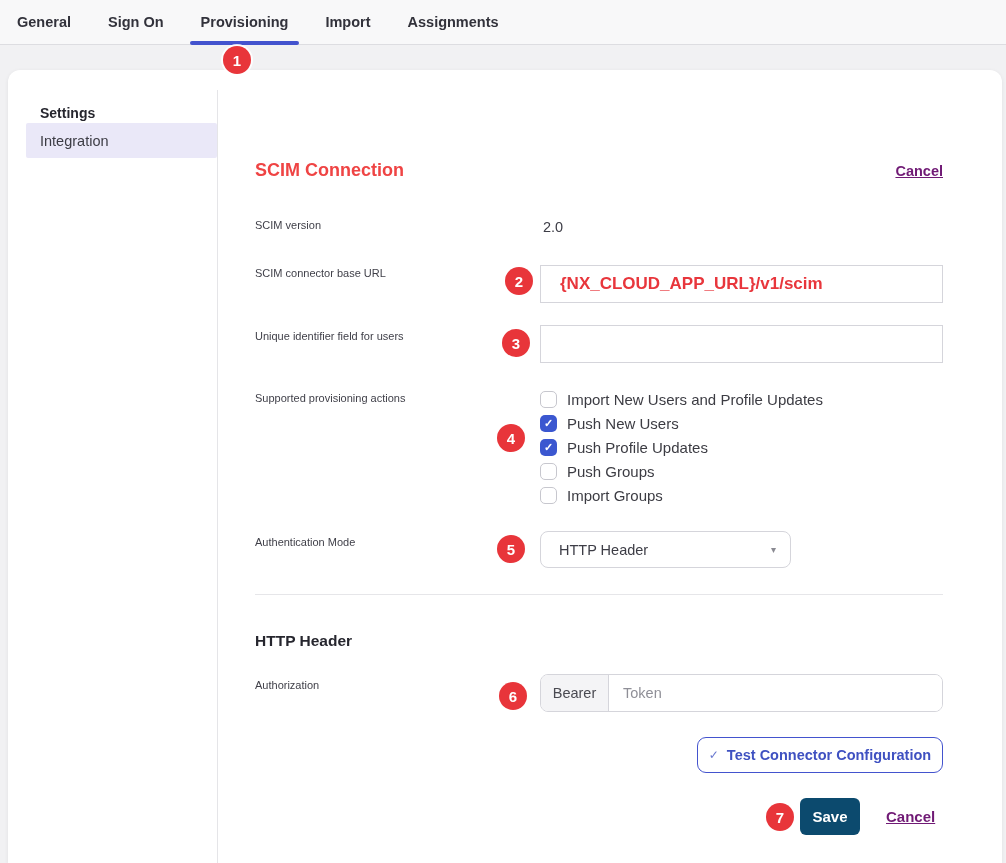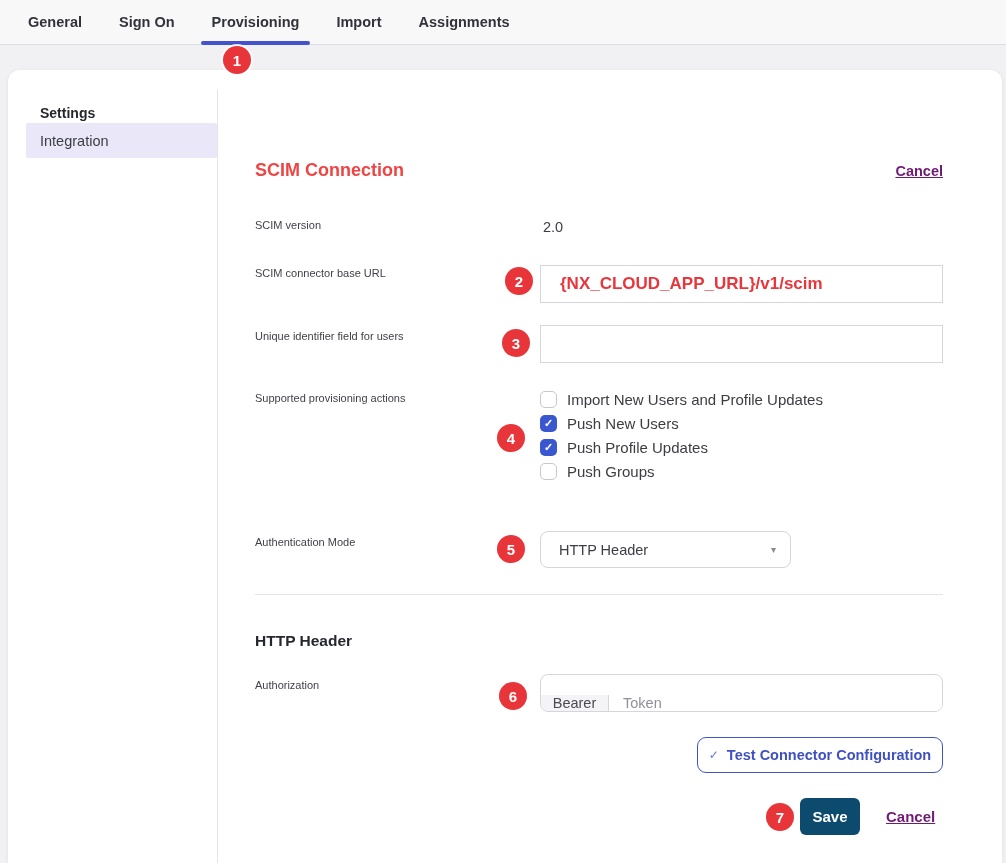--- a/index.html
+++ b/index.html
@@ -11,21 +11,21 @@
     color:#3d3d46;
     overflow:hidden;
   }
 
   
   .tabbar {
     position:absolute; top:0; left:0; width:1006px; height:45px;
     background:#f8f8f9;
     border-bottom:1px solid #dddde1;
     display:flex; align-items:stretch;
-    padding-left:28px; gap:37px;
+    padding-left:17px; gap:37px;
   }
   .tab {
     position:relative; display:flex; align-items:center;
     font-size:14.5px; font-weight:600; color:#32323b;
     cursor:pointer; white-space:nowrap;
   }
   .tab.active::after {
     content:""; position:absolute; left:-11px; right:-11px; bottom:-1px;
     height:4px; background:#4353ce; border-radius:2px;
   }
@@ -114,21 +114,21 @@
   }
   .section-title {
     position:absolute; left:247px; top:562px;
     font-size:15.5px; font-weight:700; color:#26262e;
   }
 
   
   .input-group {
     position:absolute; left:532px; top:604px; width:403px; height:38px;
     border:1px solid #d5d5db; border-radius:8px; background:#fff;
-    display:flex; overflow:hidden;align-items:flex-end;
+    display:flex; overflow:hidden;
   }
   .input-prefix {
     width:68px; flex:0 0 68px; background:#f4f4f6;
     border-right:1px solid #d5d5db;
     display:flex; align-items:center; justify-content:center;
     font-size:14.5px; color:#4a4a52;
   }
   .input-group input {
     flex:1; border:none; outline:none; padding:0 14px;
     font-family:"Liberation Sans", sans-serif;
@@ -203,20 +203,24 @@
       <span class="check-label">Push New Users</span>
     </div>
     <div class="check-row">
       <span class="checkbox checked">✓</span>
       <span class="check-label">Push Profile Updates</span>
     </div>
     <div class="check-row">
       <span class="checkbox"></span>
       <span class="check-label">Push Groups</span>
     </div>
+    <div class="check-row">
+      <span class="checkbox"></span>
+      <span class="check-label">Import Groups</span>
+    </div>
   </div>
 
   <div class="field-label" style="top:466px">Authentication Mode</div>
   <div class="dropdown">
     <span>HTTP Header</span>
     <span class="caret">▾</span>
   </div>
 
   <div class="divider"></div>
 

